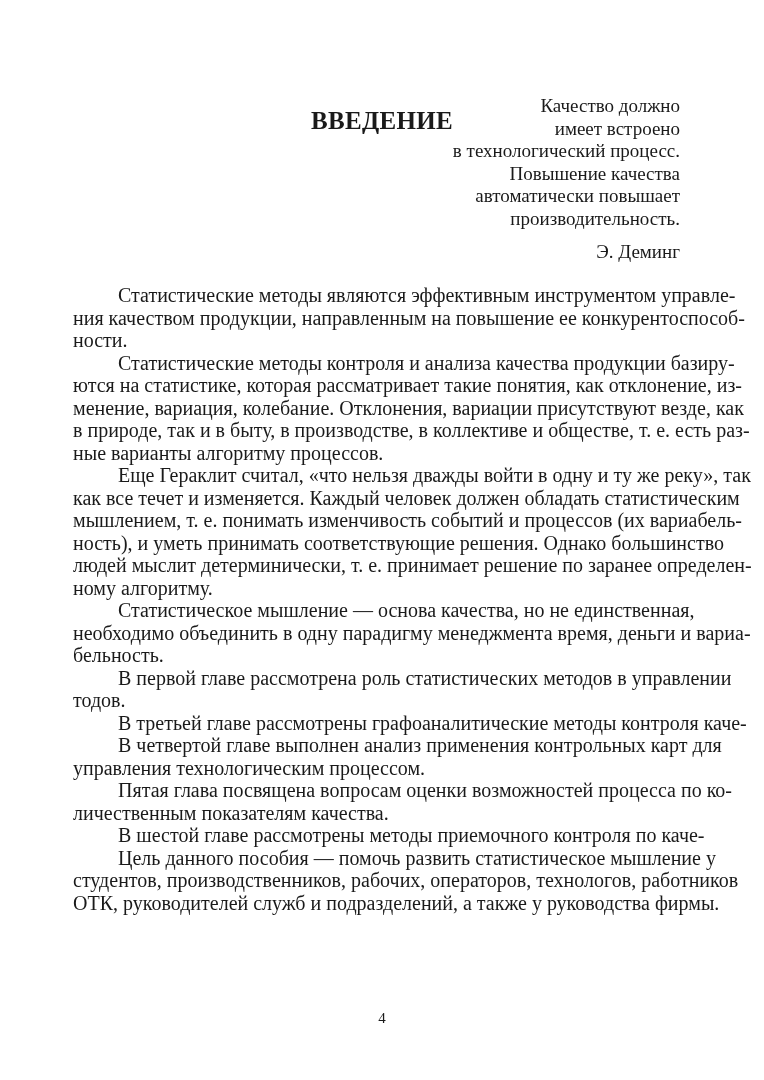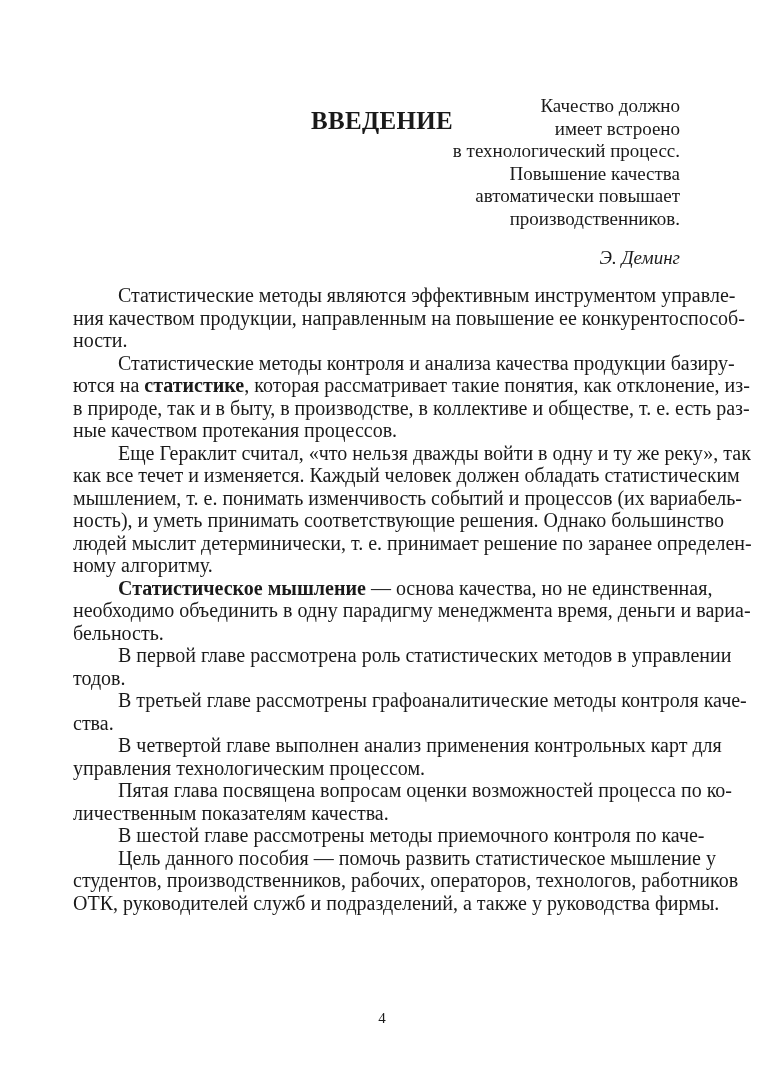--- a/index.html
+++ b/index.html
@@ -3,59 +3,60 @@
 <meta charset="utf-8">
 <style>
   html, body { margin:0; padding:0; background:#ffffff; }
   body { width:764px; height:1080px; position:relative; overflow:hidden;
          font-family:"Liberation Serif", "DejaVu Serif", serif; color:#1a1a1a; }
   .page { position:absolute; left:0; top:0; width:764px; height:1080px; background:#fff; }
   .title { position:absolute; left:0; width:764px; top:70px; text-align:center;
            font-weight:bold; font-size:25px; letter-spacing:0.3px;margin-top:37px; }
   .epigraph { position:absolute; right:84px; top:95px; text-align:right;
               font-size:19px; line-height:22.5px; }
-  .epigraph .author { font-style:italic; margin-top:17px; }
+  .epigraph .author { margin-top:11px; }
   .body { position:absolute; left:73px; top:284px; width:617px;
           font-size:20px; line-height:22.5px; }
   .line { display:block; text-align:justify; text-align-last:justify; white-space:nowrap; height:22.5px; }
   .line.last { text-align-last:left; }
   .line.indent { padding-left:45px; }
-  .b { font-weight:bold; }
+  .b { font-weight:normal; }
   .pagenum { position:absolute; left:0; width:764px; top:1010px; text-align:center; font-size:15px; }
 </style>
 </head>
 <body>
 
 <div class="page">
 
   <div class="title">ВВЕДЕНИЕ</div>
 
   <div class="epigraph">
     <div>Качество должно</div>
     <div>имеет встроено</div>
     <div>в технологический процесс.</div>
     <div>Повышение качества</div>
     <div>автоматически повышает</div>
-    <div>производственников.</div>
+    <div>производительность.</div>
     <div class="author">Э. Деминг</div>
   </div>
 
   <div class="body">
 
     <div>
       <span class="line indent">Статистические методы являются эффективным инструментом  управле-</span>
       <span class="line">ния качеством продукции, направленным на повышение ее конкурентоспособ-</span>
       <span class="line last">ности.</span>
     </div>
 
     <div>
       <span class="line indent">Статистические методы контроля и анализа качества продукции базиру-</span>
       <span class="line"><span>ются на </span><span class="b">статистике</span><span>, которая рассматривает такие понятия, как отклонение, из-</span></span>
+      <span class="line">менение, вариация, колебание. Отклонения, вариации присутствуют везде, как</span>
       <span class="line">в природе, так и в быту, в производстве, в коллективе и обществе, т. е. есть раз-</span>
-      <span class="line last">ные качеством протекания процессов.</span>
+      <span class="line last">ные варианты алгоритму процессов.</span>
     </div>
 
     <div>
       <span class="line indent">Еще Гераклит считал, «что нельзя дважды войти в одну и ту же реку», так</span>
       <span class="line">как все течет и изменяется. Каждый человек должен обладать статистическим</span>
       <span class="line">мышлением, т. е. понимать изменчивость событий и процессов (их вариабель-</span>
       <span class="line">ность), и уметь принимать соответствующие решения. Однако большинство</span>
       <span class="line">людей мыслит детерминически, т. е. принимает решение по заранее определен-</span>
       <span class="line last">ному алгоритму.</span>
     </div>
@@ -67,21 +68,20 @@
     </div>
 
 
     <div>
       <span class="line indent">В первой главе  рассмотрена роль статистических  методов в управлении</span>
       <span class="line last">тодов.</span>
     </div>
 
     <div>
       <span class="line indent">В третьей главе рассмотрены графоаналитические методы контроля каче-</span>
-      <span class="line last">ства.</span>
     </div>
 
     <div>
       <span class="line indent">В четвертой главе выполнен анализ применения контрольных карт для</span>
       <span class="line last">управления технологическим процессом.</span>
     </div>
 
     <div>
       <span class="line indent">Пятая глава посвящена вопросам оценки возможностей  процесса по ко-</span>
       <span class="line last">личественным показателям качества.</span>

